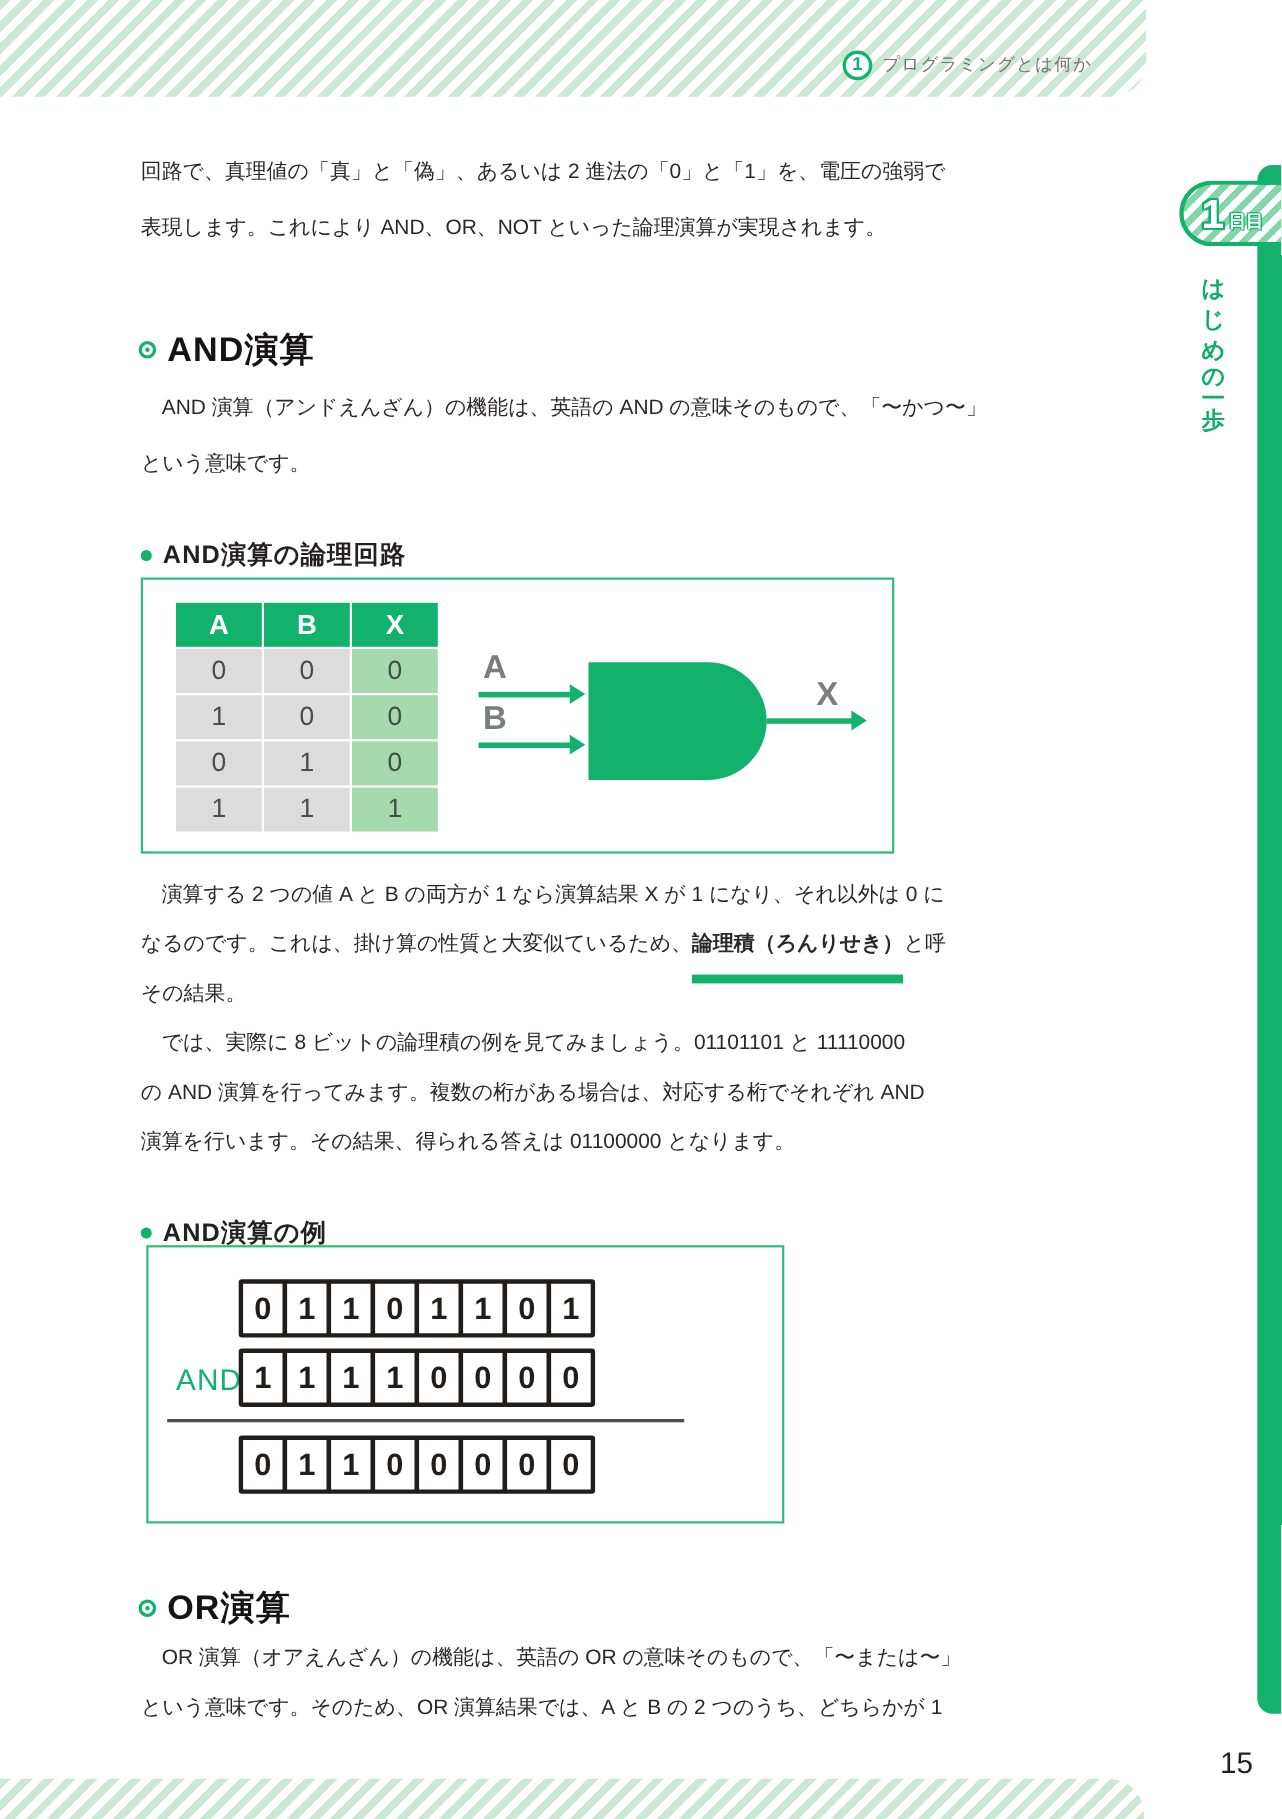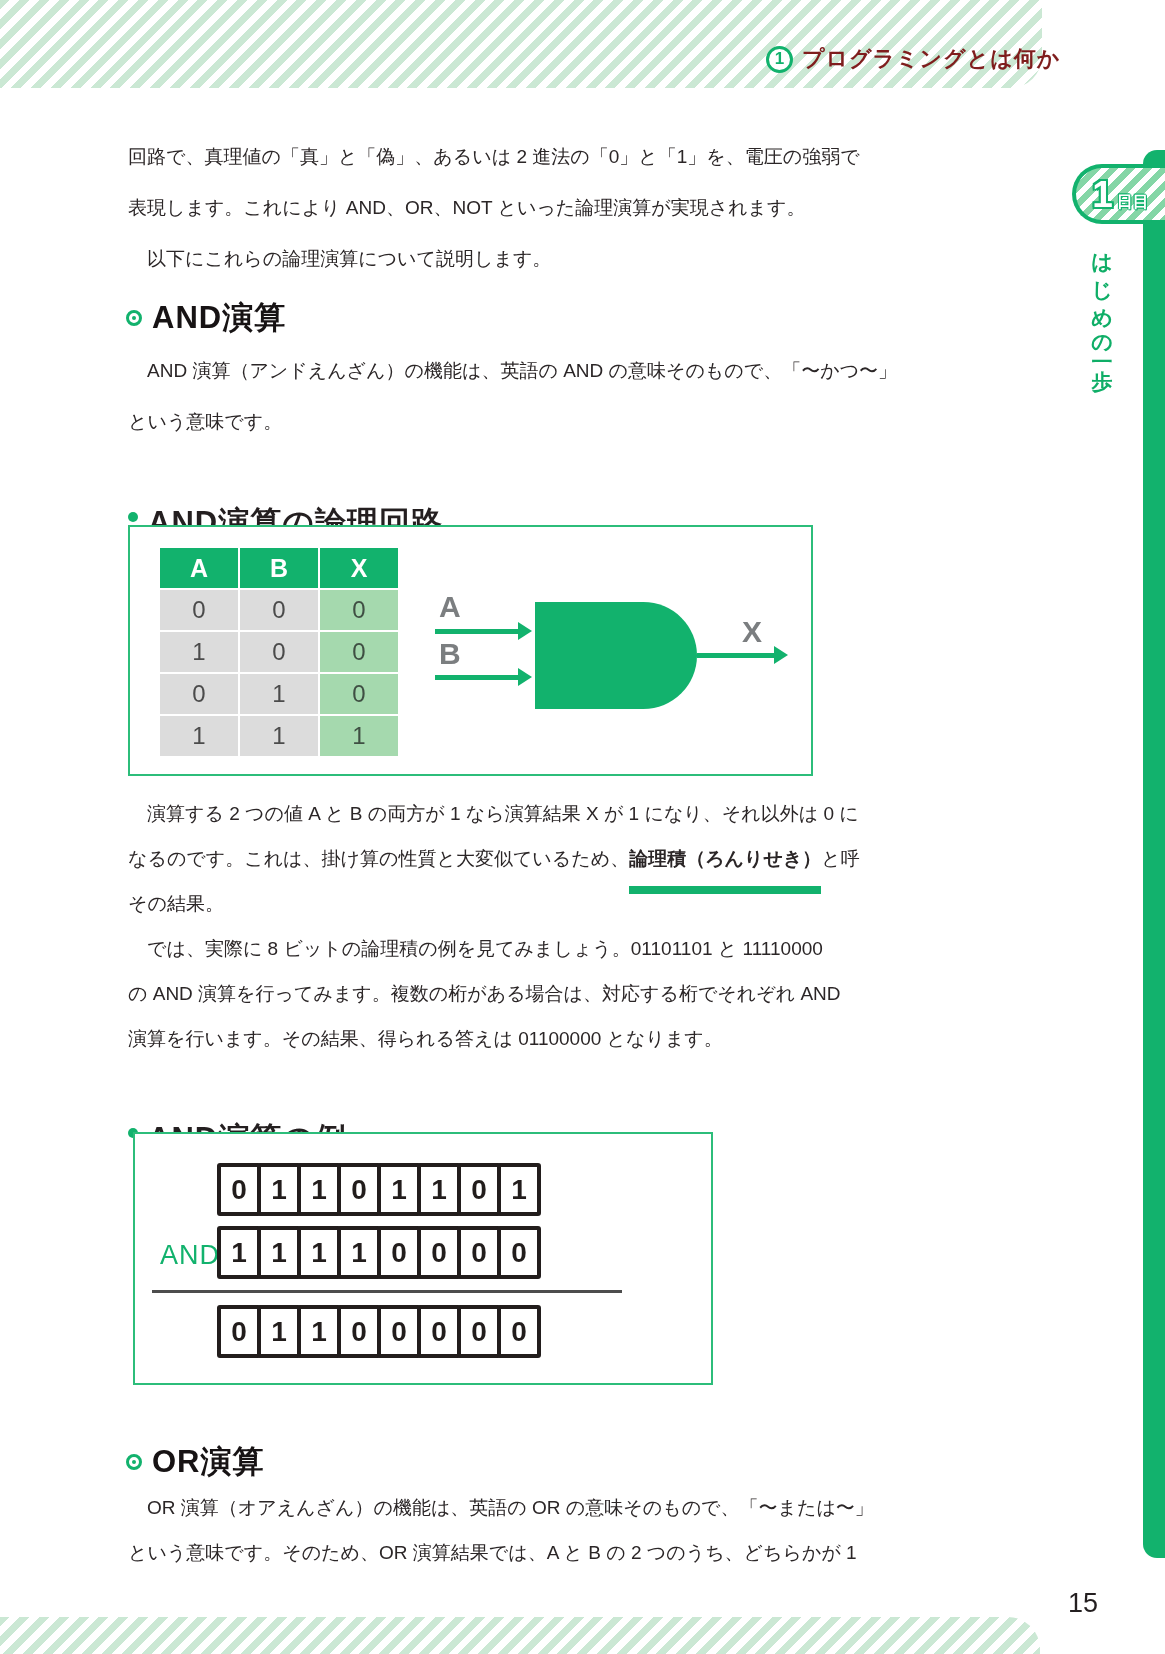--- a/index.html
+++ b/index.html
@@ -17,21 +17,21 @@
   .page{position:relative;width:1165px;height:1654px;background:#ffffff;overflow:hidden;}
 
   
   .band{position:absolute;background:repeating-linear-gradient(135deg,var(--green-pale) 0 7px,#ffffff 7px 14px);}
   .band-top{left:0;top:0;width:1042px;height:88px;border-bottom-right-radius:32px;}
   .band-bottom{left:0;top:1617px;width:1040px;height:37px;border-top-right-radius:32px;}
 
   
   .runhead{position:absolute;left:766px;top:44px;height:30px;display:flex;align-items:center;gap:9px;}
   .chapnum{display:flex;align-items:center;justify-content:center;width:27px;height:27px;border:3px solid var(--green);border-radius:50%;background:#fff;color:var(--green);font-size:17px;font-weight:bold;}
-  .runtitle{font-size:22px;font-weight:700;color:#7f1d1d;letter-spacing:1px;}
+  .runtitle{font-size:16px;font-weight:400;color:#737373;letter-spacing:1px;}
 
   
   .side-bar{position:absolute;left:1143px;top:150px;width:22px;height:1408px;background:var(--green);border-radius:14px 0 0 14px;}
   .day-pill{position:absolute;left:1072px;top:164px;width:93px;height:60px;border:4px solid var(--green);border-right:none;border-radius:32px 0 0 32px;background:repeating-linear-gradient(135deg,#84d6a6 0 6px,#ffffff 6px 12px);display:flex;align-items:center;justify-content:center;gap:4px;}
   .day-num{color:#ffffff;font-size:37px;font-weight:bold;line-height:1;
     text-shadow:2px 0 0 var(--green),-2px 0 0 var(--green),0 2px 0 var(--green),0 -2px 0 var(--green),2px 2px 0 var(--green),-2px -2px 0 var(--green),2px -2px 0 var(--green),-2px 2px 0 var(--green);}
   .day-suffix{color:#ffffff;font-size:16px;font-weight:bold;line-height:1;margin-top:16px;
     text-shadow:1px 0 0 var(--green),-1px 0 0 var(--green),0 1px 0 var(--green),0 -1px 0 var(--green),1px 1px 0 var(--green),-1px -1px 0 var(--green);}
   .side-vert{position:absolute;left:1088px;top:238px;writing-mode:vertical-rl;font-size:21px;font-weight:600;color:#0fae67;letter-spacing:4px;}
 
@@ -43,21 +43,21 @@
 
   
   .sec-head{position:absolute;left:126px;display:flex;align-items:center;gap:10px;text-align:right;}
   .fisheye{position:relative;width:16px;height:16px;border:3px solid var(--green);border-radius:50%;flex:0 0 auto;}
   .fisheye::after{content:'';position:absolute;inset:3px;background:var(--green);border-radius:50%;}
   .sec-title{font-size:31px;font-weight:bold;color:#171314;letter-spacing:1px;}
 
   
   .fig-caption{position:absolute;left:128px;display:flex;align-items:center;gap:10px;}
   .dot{width:10px;height:10px;border-radius:50%;background:var(--green);flex:0 0 auto;}
-  .cap-text{font-size:31px;font-weight:bold;color:#241f20;letter-spacing:1px;margin-top:13px;}
+  .cap-text{font-size:23px;font-weight:bold;color:#241f20;letter-spacing:1px;}
 
   
   .figbox{position:absolute;border:2px solid var(--green-border);background:#fff;}
   .figbox1{left:128px;top:525px;width:685px;height:251px;}
   .figbox2{left:133px;top:1132px;width:580px;height:253px;}
 
   
   .truth{position:absolute;left:30px;top:21px;display:grid;grid-template-columns:repeat(3,78px);grid-auto-rows:40px;gap:2px;}
   .tcell{display:flex;align-items:center;justify-content:center;font-size:24px;}
   .thead{background:var(--green);color:#ffffff;font-weight:bold;font-size:25px;}
@@ -70,21 +70,21 @@
   .wire{position:absolute;height:5px;background:var(--green);}
   .wire::after{content:'';position:absolute;right:-13px;top:-7px;width:0;height:0;border-left:14px solid var(--green);border-top:9px solid transparent;border-bottom:9px solid transparent;}
 
   
   .bitrow{position:absolute;display:flex;}
   .bit{width:44px;height:53px;border:4px solid #221d1c;border-radius:3px;margin-left:-4px;display:flex;align-items:center;justify-content:center;font-size:28px;font-weight:bold;color:#221d1c;background:#fff;}
   .bit:first-child{margin-left:0;}
   .op-label{position:absolute;left:25px;top:106px;font-size:27px;font-weight:normal;color:var(--green);letter-spacing:1px;}
   .sumline{position:absolute;left:17px;top:156px;width:470px;height:3px;background:#4d4d4d;}
 
-  .pagenum{position:absolute;left:1068px;top:1588px;font-size:27px;color:#241f20;}
+  .pagenum{position:absolute;left:1109px;top:1588px;font-size:27px;color:#241f20;}
 </style>
 </head>
 <body>
 
 <div class="page">
 
   <div class="band band-top"></div>
   <div class="band band-bottom"></div>
 
   <div class="runhead">
@@ -95,21 +95,20 @@
   <div class="side-bar"></div>
   <div class="day-pill">
     <span class="day-num">1</span>
     <span class="day-suffix">日目</span>
   </div>
   <div class="side-vert">はじめの一歩</div>
 
   <div class="para" style="top:131px">
     <div class="line">回路で、真理値の「真」と「偽」、あるいは 2 進法の「0」と「1」を、電圧の強弱で</div>
     <div class="line">表現します。これにより AND、OR、NOT といった論理演算が実現されます。</div>
-    <div class="line">　以下にこれらの論理演算について説明します。</div>
   </div>
 
   <div class="sec-head" style="top:297px">
     <span class="fisheye"></span>
     <span class="sec-title">AND演算</span>
   </div>
 
   <div class="para" style="top:345px">
     <div class="line">　AND 演算（アンドえんざん）の機能は、英語の AND の意味そのもので、「〜かつ〜」</div>
     <div class="line">という意味です。</div>

